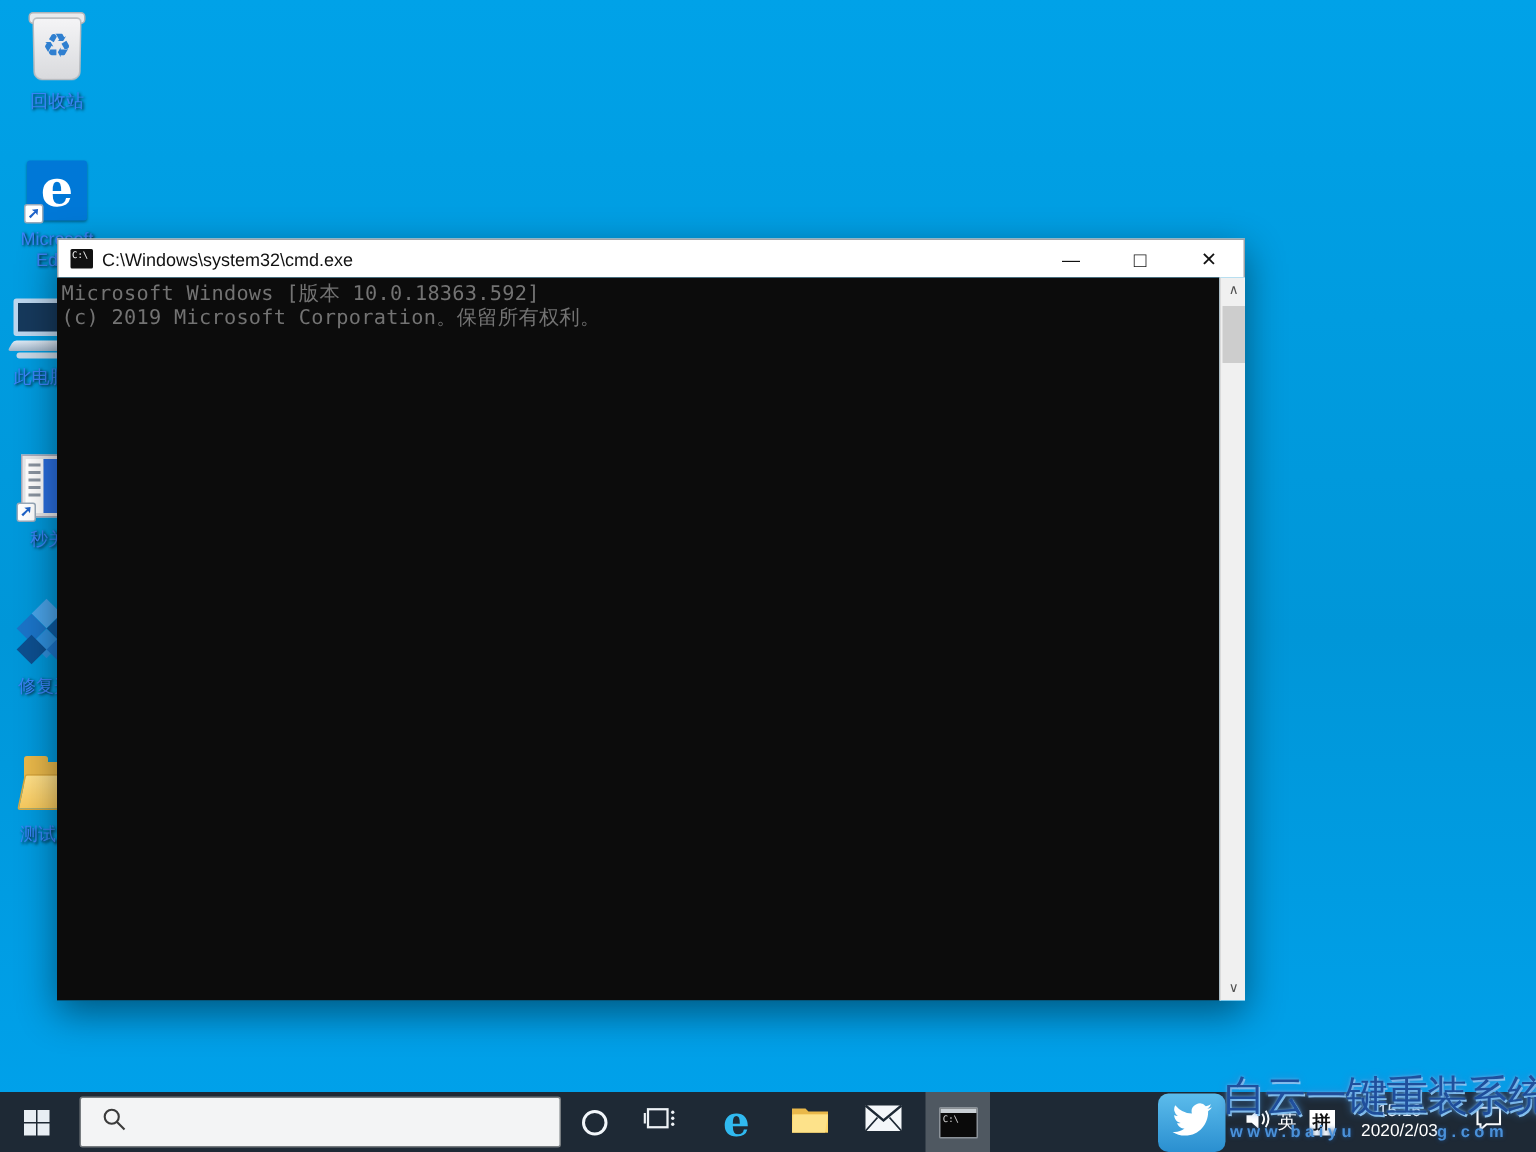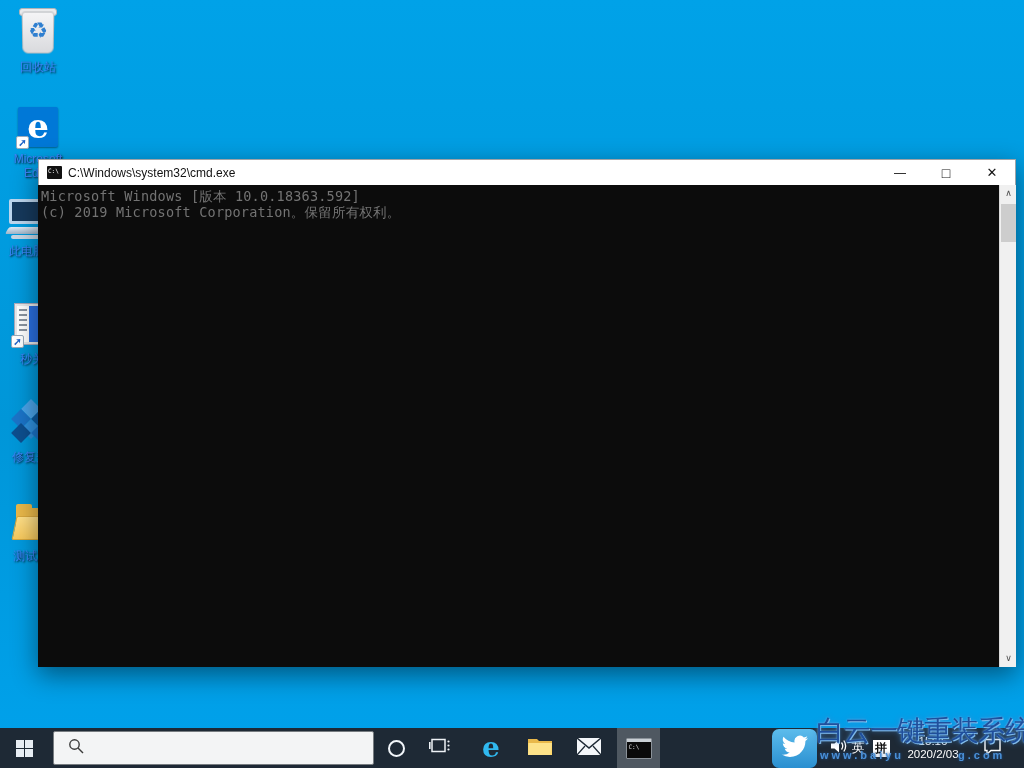--- a/index.html
+++ b/index.html
@@ -51,21 +51,21 @@
   .folder-art { position:relative; width:40px; height:42px; }
   .folder-back { position:absolute; left:2px; top:6px; width:36px; height:30px;
                  background:#e9b84a; border-radius:2px; }
   .folder-tab { position:absolute; left:2px; top:2px; width:16px; height:8px;
                 background:#e9b84a; border-radius:2px 2px 0 0; }
   .folder-front { position:absolute; left:0px; top:14px; width:40px; height:24px;
                   background:linear-gradient(180deg,#ffe089,#f7c95d); border-radius:2px;
                   transform:skewX(-12deg); border:1px solid #d9a83e; }
 
   
-  .cmd-window { position:absolute; left:38px; top:159px; width:978px; height:508px;
+  .cmd-window { position:absolute; left:38px; top:159px; width:792px; height:508px;
                 z-index:20; box-shadow:0 8px 24px rgba(0,0,0,.45); }
   .titlebar { position:absolute; left:0; top:0; right:0; height:26px; background:#ffffff;
               display:flex; align-items:center; border:1px solid #9ea3a8; border-bottom:none; }
   .tb-icon { width:15px; height:13px; background:#111; margin:0 6px 0 8px; position:relative;
              border-radius:1px; }
   .tb-icon span { position:absolute; left:1px; top:1px; color:#fff; font-size:6px;
                   font-family:"DejaVu Sans Mono", monospace; line-height:7px; }
   .tb-title { font-size:12px; color:#111; flex:1; white-space:nowrap; overflow:hidden; }
   .tb-btns { display:flex; height:100%; }
   .tb-btn { width:46px; height:100%; display:flex; align-items:center; justify-content:center;

